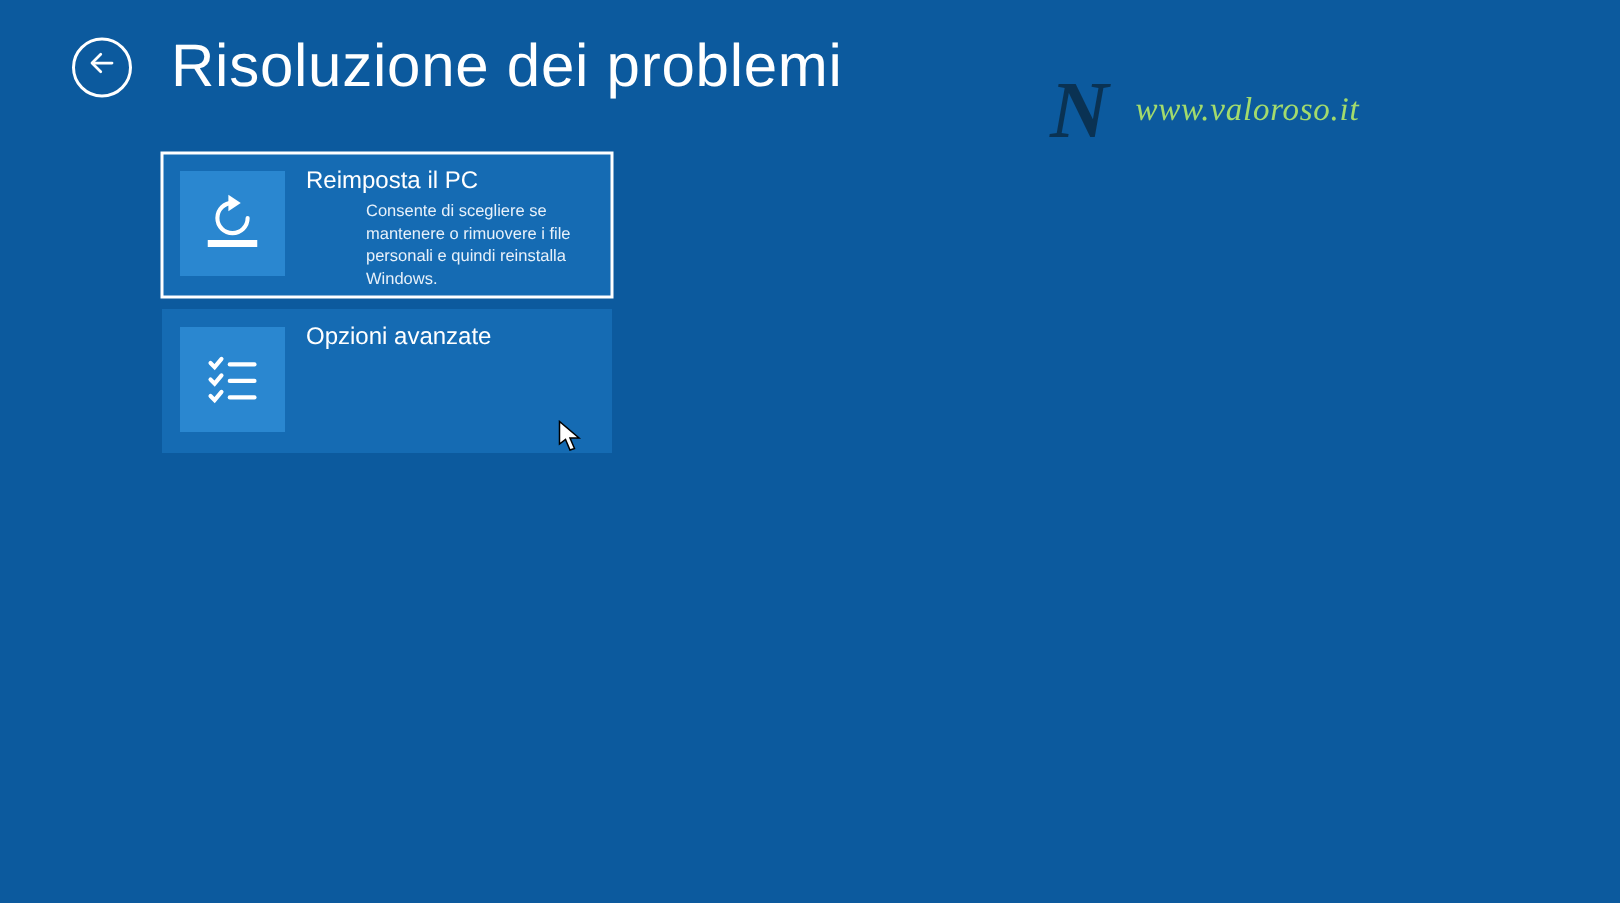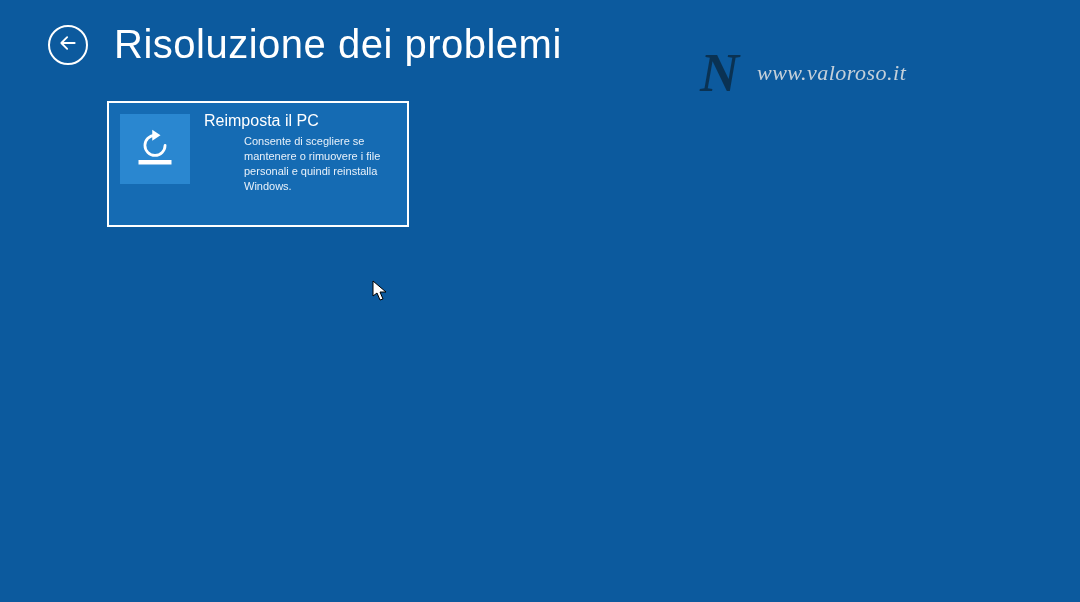--- a/index.html
+++ b/index.html
@@ -40,21 +40,21 @@
     position: absolute;
     top: 102px;
     left: 108px;
     display: flex;
     flex-direction: column;
     gap: 8px;
   }
 
   .tile {
     width: 300px;
-    height: 124px;
+    height: 96px;
     background: #156bb3;
     display: flex;
     align-items: flex-start;
     cursor: pointer;
   }
   .tile.selected {
     outline: 2px solid #ffffff;
     outline-offset: -1px;
   }
   .tile-icon {
@@ -99,21 +99,21 @@
     font-size: 54px;
     color: #0a2c47;
     line-height: 1;
     font-style: italic;
     font-weight: bold;
   }
   .watermark-text {
     font-family: Georgia, "Times New Roman", serif;
     font-style: italic;
     font-size: 22px;
-    color: #e5e5e5;
+    color: #bef264;
     letter-spacing: 0.5px;
   }
 
   .cursor {
     position: absolute;
     top: 280px;
     left: 372px;
     width: 16px;
     height: 22px;
     pointer-events: none;
@@ -143,20 +143,36 @@
         <path d="M24 9 a11 11 0 1 0 11 11" fill="none" stroke="#ffffff" stroke-width="3" stroke-linecap="round"></path>
         <polygon points="21,3 21,15 30,9" fill="#ffffff"></polygon>
       </svg>
     </div>
     <div class="tile-text">
       <div class="tile-title">Reimposta il PC</div>
       <div class="tile-desc">Consente di scegliere se mantenere o rimuovere i file personali e quindi reinstalla Windows.</div>
     </div>
   </div>
 
+  <div class="tile">
+    <div class="tile-icon">
+      <svg viewBox="0 0 48 48" stroke="#ffffff" stroke-width="3" stroke-linecap="round" fill="none">
+        <polyline points="8,12 11,15 16,9"></polyline>
+        <line x1="22" y1="13" x2="40" y2="13"></line>
+        <polyline points="8,24 11,27 16,21"></polyline>
+        <line x1="22" y1="25" x2="40" y2="25"></line>
+        <polyline points="8,36 11,39 16,33"></polyline>
+        <line x1="22" y1="37" x2="40" y2="37"></line>
+      </svg>
+    </div>
+    <div class="tile-text">
+      <div class="tile-title">Opzioni avanzate</div>
+      <div class="tile-desc"></div>
+    </div>
+  </div>
 
 </div>
 
 <div class="watermark">
   <div class="watermark-logo">N</div>
   <div class="watermark-text">www.valoroso.it</div>
 </div>
 
 <div class="cursor">
   <svg viewBox="0 0 16 22">

